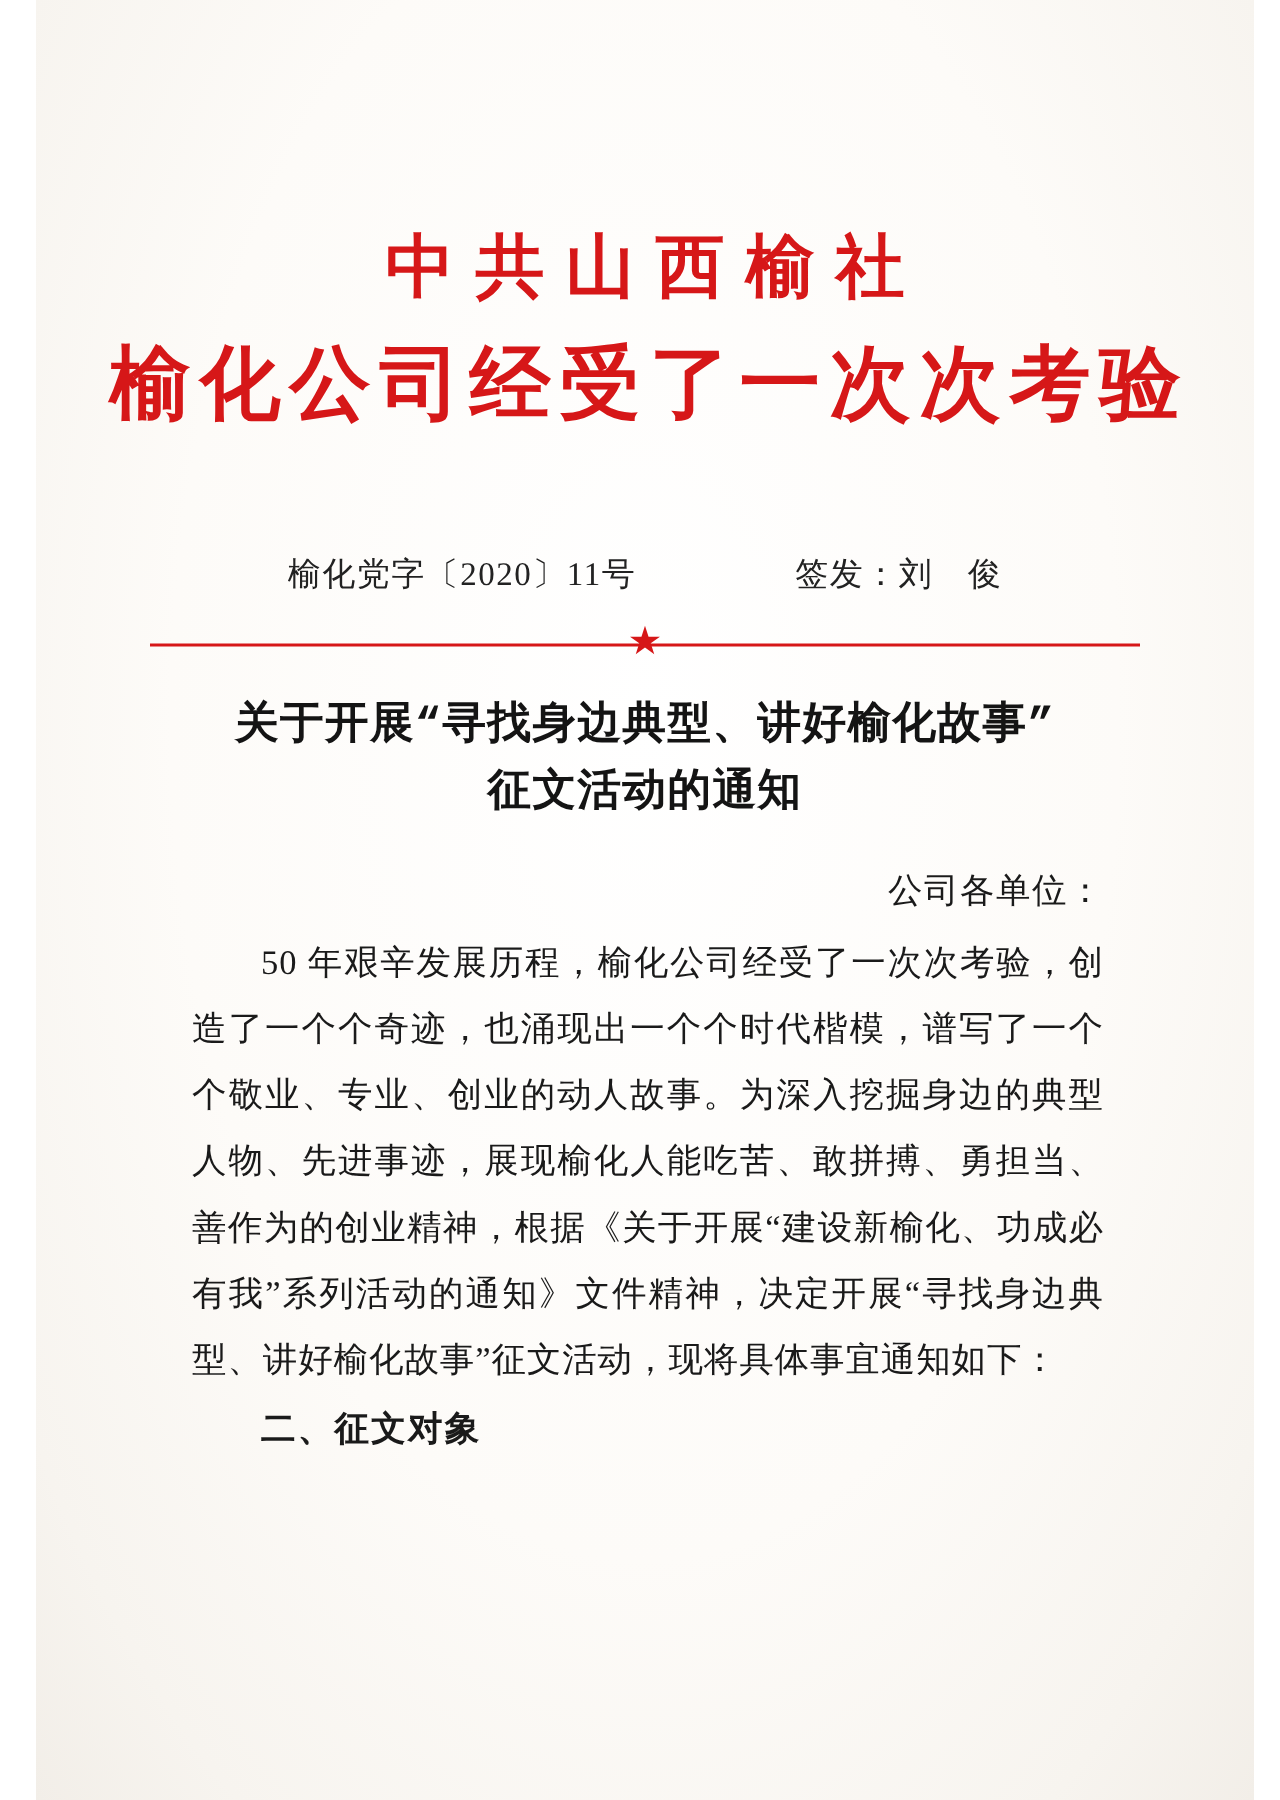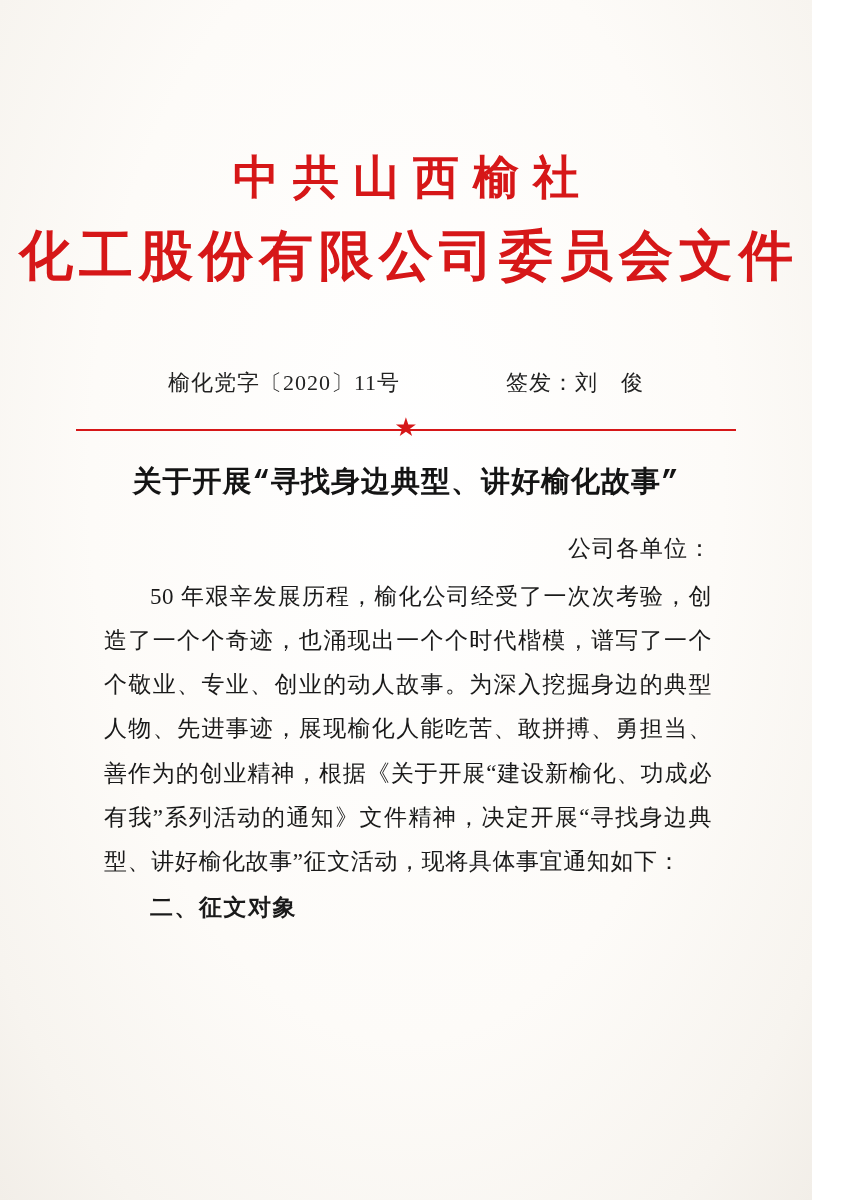--- a/index.html
+++ b/index.html
@@ -14,20 +14,21 @@
     color: #1a1a1a;
     overflow: hidden;
   }
   .page {
     position: relative;
     width: 812px;
     height: 1200px;
     background: #e5e5e5;
     box-sizing: border-box;
     padding: 0;
+    margin-left: 24px;
   }
   
   .paper-bg {
     position: absolute;
     inset: 0;
     background:
       radial-gradient(ellipse at 50% 40%, #ffffff 0%, #fdfbf8 55%, #f7f4ef 85%, #f2eee8 100%);
     pointer-events: none;
   }
   .content {
@@ -155,35 +156,36 @@
 </head>
 <body>
 
 <div class="page">
   <div class="paper-bg"></div>
 
   <div class="content">
 
     <div class="masthead">
       <div class="masthead-line1">中共山西榆社</div>
-      <div class="masthead-line2">化工股份有限公司委员会文件</div>
+      <div class="masthead-line2">榆化公司经受了一次次考验</div>
     </div>
 
     <div class="docnum-row">
       <div class="docnum">榆化党字〔2020〕11号</div>
       <div class="issuer">签发：刘　俊</div>
     </div>
 
     <div class="rule-wrap">
       <div class="rule-line"></div>
       <div class="rule-star">★</div>
     </div>
 
     <div class="doc-title">
       <span class="t-line">关于开展“寻找身边典型、讲好榆化故事”</span>
+      <span class="t-line">征文活动的通知</span>
     </div>
 
     <div class="body-wrap">
       <div class="salutation">公司各单位：</div>
 
       <p class="para">50 年艰辛发展历程，榆化公司经受了一次次考验，创造了一个个奇迹，也涌现出一个个时代楷模，谱写了一个个敬业、专业、创业的动人故事。为深入挖掘身边的典型人物、先进事迹，展现榆化人能吃苦、敢拼搏、勇担当、善作为的创业精神，根据《关于开展“建设新榆化、功成必有我”系列活动的通知》文件精神，决定开展“寻找身边典型、讲好榆化故事”征文活动，现将具体事宜通知如下：</p>
 
 
       <p class="section-head">二、征文对象</p>
     </div>

